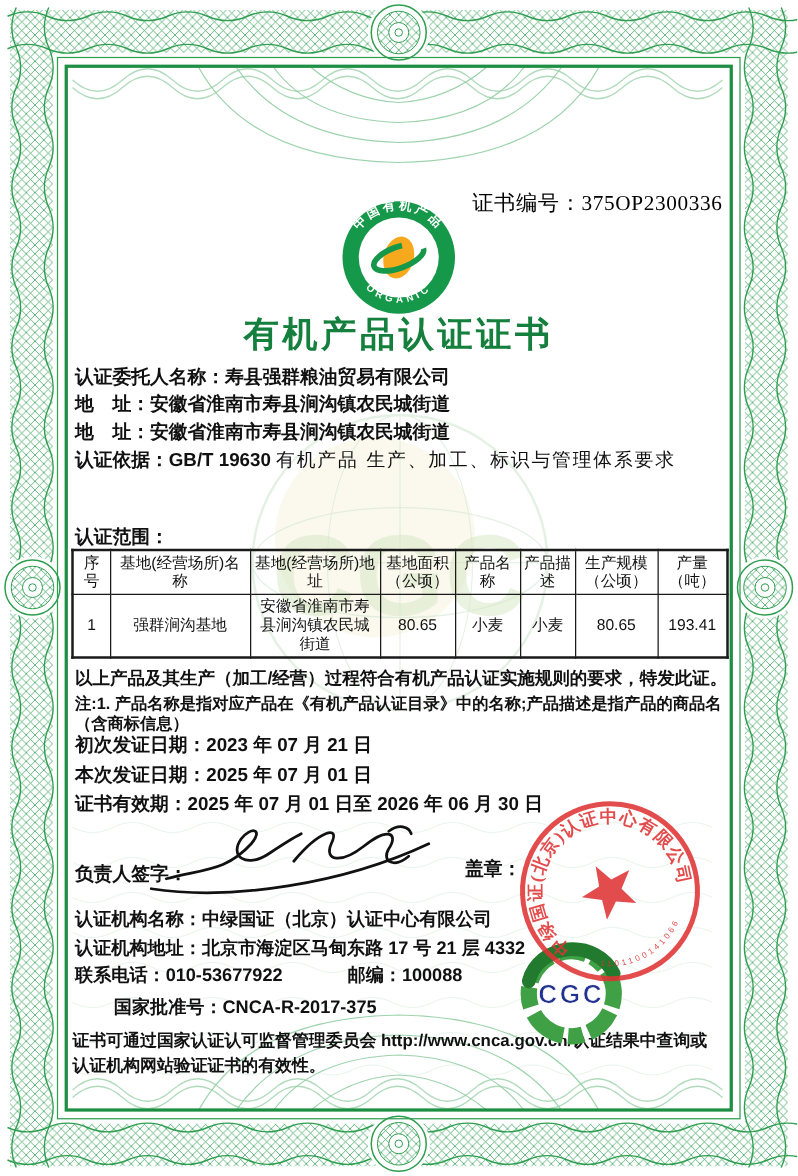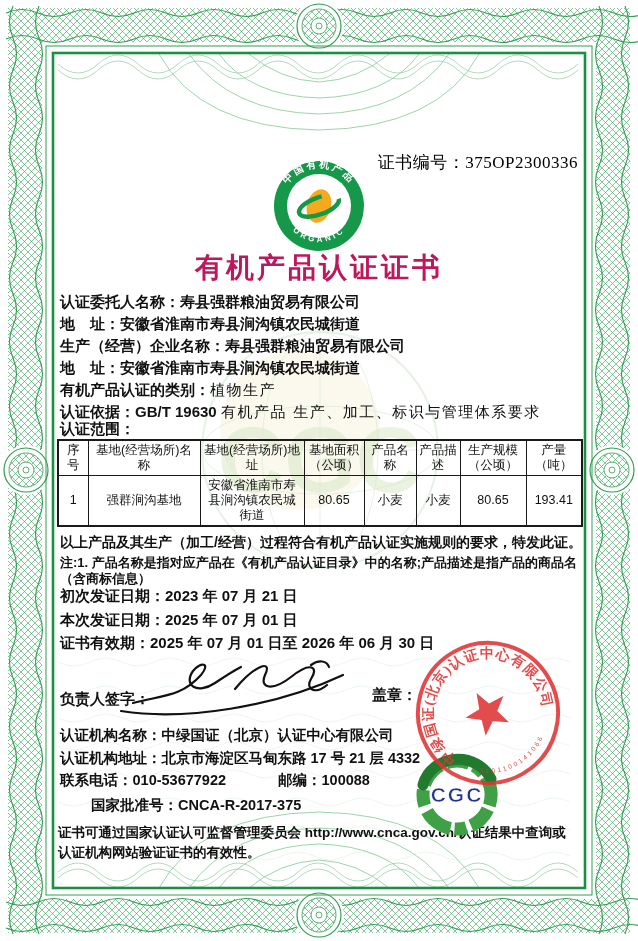--- a/index.html
+++ b/index.html
@@ -3,21 +3,21 @@
 <meta charset="utf-8">
 <style>
   html,body{margin:0;padding:0;background:#fff;}
   .page{position:relative;width:638px;height:941px;background:#fff;overflow:hidden;
         font-family:"Liberation Sans",sans-serif;color:#111;}
   .abs{position:absolute;}
   svg{display:block;}
   .certno{top:151px;right:60px;font-family:"Liberation Serif",serif;font-weight:normal;
           font-size:17px;letter-spacing:.5px;color:#000;}
   .title{top:249px;left:0;right:0;text-align:center;font-size:28px;font-weight:bold;
-         letter-spacing:3px;color:#be185d;}
+         letter-spacing:3px;color:#15803d;}
   .fields{top:291px;left:60px;width:524px;}
   .fline{height:22px;line-height:22px;font-size:15px;font-weight:bold;white-space:nowrap;}
   .kai{font-family:"DejaVu Serif",serif;font-weight:500;letter-spacing:1.5px;}
   .scope{top:420px;left:60px;font-size:15px;font-weight:bold;}
   .ctable{top:439px;left:57px;width:524px;border-collapse:collapse;table-layout:fixed;
           font-size:12.5px;text-align:center;}
   .ctable th,.ctable td{border:1px solid #1a1a1a;padding:2px 2px;line-height:15px;}
   .ctable{border:2px solid #1a1a1a;}
   .ctable th{font-weight:normal;}
   .attach{top:517px;right:66px;font-size:12.5px;}
@@ -150,23 +150,21 @@
     </text>
     <ellipse cx="48" cy="48" rx="12" ry="17" fill="#f6a91d" transform="rotate(15 48 48)"></ellipse>
     <ellipse cx="48" cy="48" rx="21" ry="8.5" fill="none" stroke="#16984a" stroke-width="4.5" stroke-dasharray="78 22" transform="rotate(-20 48 48)"></ellipse>
   </svg>
 
   <div class="abs title">有机产品认证证书</div>
 
   <div class="abs fields">
     <div class="fline"><span>认证委托人名称：</span><span>寿县强群粮油贸易有限公司</span></div>
     <div class="fline"><span>地　址：</span><span>安徽省淮南市寿县涧沟镇农民城街道</span></div>
-    <div class="fline"><span>生产（经营）企业名称：</span><span>寿县强群粮油贸易有限公司</span></div>
     <div class="fline"><span>地　址：</span><span>安徽省淮南市寿县涧沟镇农民城街道</span></div>
-    <div class="fline"><span>有机产品认证的类别：</span><span class="kai">植物生产</span></div>
     <div class="fline"><span>认证依据：</span><span>GB/T 19630</span><span> </span><span class="kai">有机产品 生产、加工、标识与管理体系要求</span></div>
   </div>
   <div class="abs scope">认证范围：</div>
 
   <table class="abs ctable">
     <colgroup>
       <col style="width:30px">
         <col style="width:112px">
         <col style="width:104px">
         <col style="width:60px">

